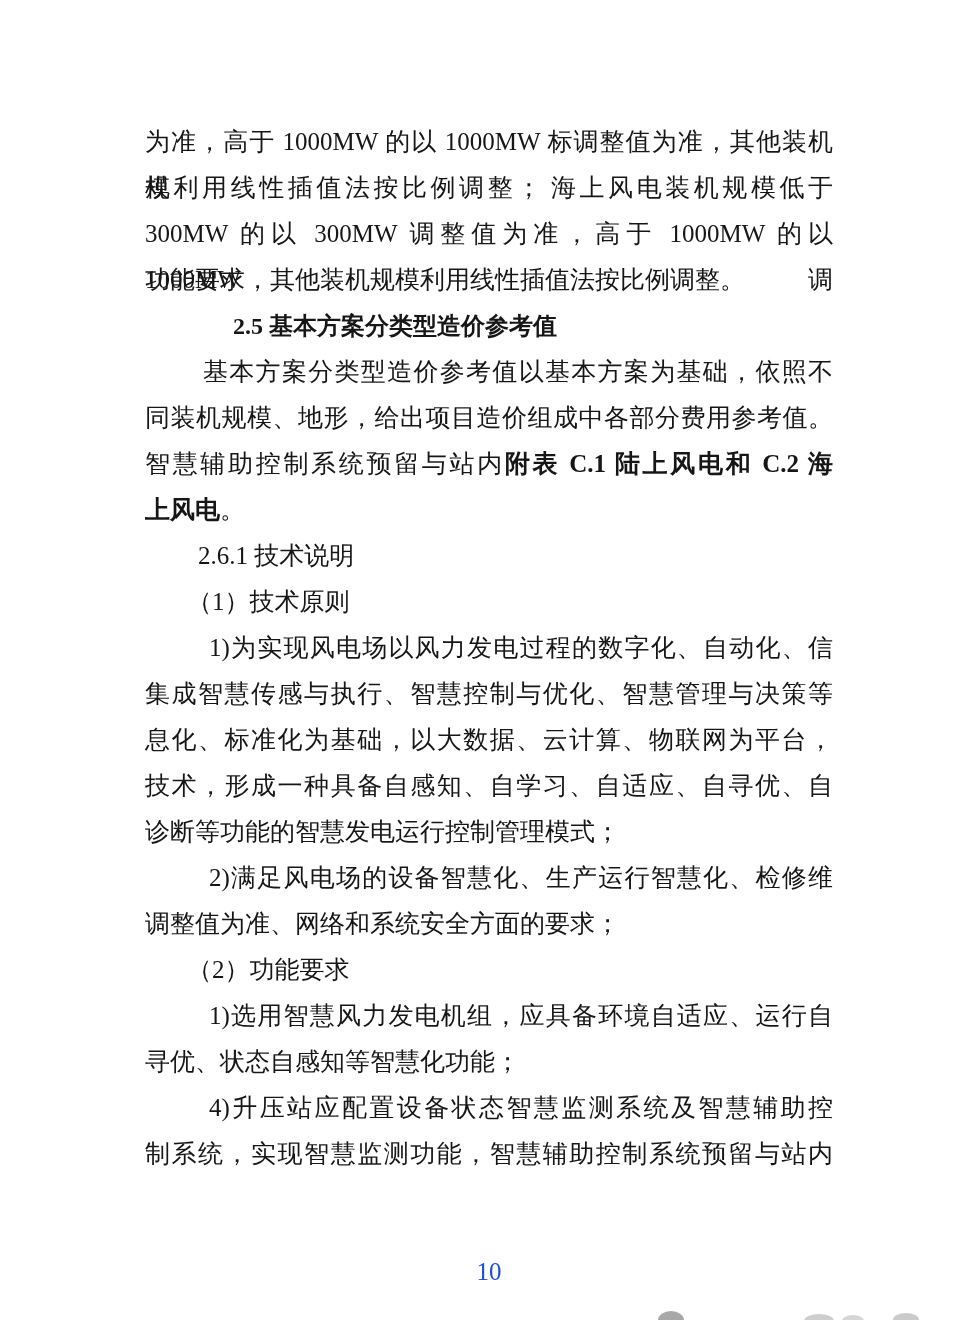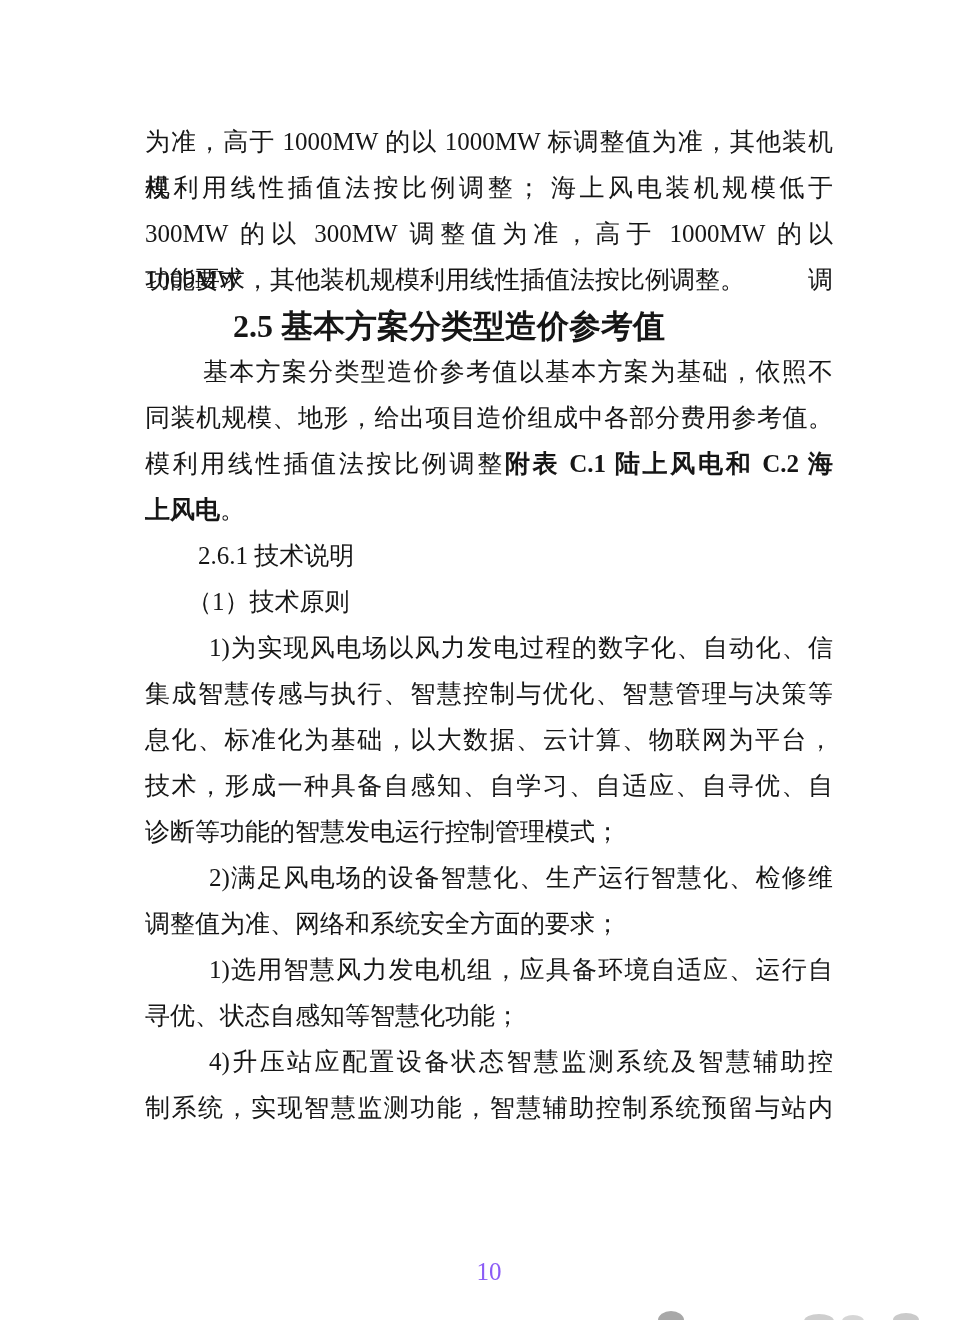--- a/index.html
+++ b/index.html
@@ -27,35 +27,35 @@
     height: 46px;
     line-height: 46px;
     white-space: normal;
   }
   .line.just {
     text-align: justify;
     text-align-last: justify;
   }
   .line.heading {
     font-weight: 700;
-    font-size: 32px;
+    font-size: 24px;
   }
   .line .bold {
     font-weight: 700;
   }
   .page-number {
     position: absolute;
     left: 145px;
     top: 1257px;
     width: 688px;
     height: 30px;
     line-height: 30px;
     text-align: center;
     font-size: 25px;
-    color: #8b5cf6;
+    color: #1d4ed8;
   }
   
   .wm {
     position: absolute;
     border-radius: 50%;
   }
   .wm.b1 { left: 658px; top: 1311px; width: 26px; height: 18px; background: #8b8b8b; opacity: 0.75; }
   .wm.b2 { left: 804px; top: 1314px; width: 30px; height: 14px; background: #c2c2c2; opacity: 0.8; }
   .wm.b3 { left: 842px; top: 1315px; width: 22px; height: 12px; background: #cccccc; opacity: 0.8; }
   .wm.b4 { left: 893px; top: 1313px; width: 26px; height: 14px; background: #bdbdbd; opacity: 0.8; }
@@ -65,31 +65,32 @@
 
 <div class="page">
   <div class="text-block">
       <div class="line just"><span class="">为准，高于 1000MW 的以 1000MW 标调整值为准，其他装机规</span></div>
       <div class="line just"><span class="">模利用线性插值法按比例调整； 海上风电装机规模低于</span></div>
       <div class="line just"><span class="">300MW 的以 300MW 调整值为准，高于 1000MW 的以 1000MW 调</span></div>
       <div class="line"><span class="">功能要求，其他装机规模利用线性插值法按比例调整。</span></div>
       <div class="line heading" style="padding-left: 88px;"><span class="">2.5 基本方案分类型造价参考值</span></div>
       <div class="line just" style="padding-left: 58px;"><span class="">基本方案分类型造价参考值以基本方案为基础，依照不</span></div>
       <div class="line just"><span class="">同装机规模、地形，给出项目造价组成中各部分费用参考值。</span></div>
-      <div class="line just"><span class="">模利用线性插值法按比例调整</span><span class="bold">附表 C.1 陆上风电和 C.2 海</span></div>
+      <div class="line just"><span class="">智慧辅助控制系统预留与站内</span><span class="bold">附表 C.1 陆上风电和 C.2 海</span></div>
       <div class="line"><span class="bold">上风电</span><span class="">。</span></div>
       <div class="line" style="padding-left: 53px;"><span class="">2.6.1 技术说明</span></div>
       <div class="line" style="padding-left: 42px;"><span class="">（1）技术原则</span></div>
       <div class="line just" style="padding-left: 64px;"><span class="">1)为实现风电场以风力发电过程的数字化、自动化、信</span></div>
       <div class="line just"><span class="">集成智慧传感与执行、智慧控制与优化、智慧管理与决策等</span></div>
       <div class="line just"><span class="">息化、标准化为基础，以大数据、云计算、物联网为平台，</span></div>
       <div class="line just"><span class="">技术，形成一种具备自感知、自学习、自适应、自寻优、自</span></div>
       <div class="line"><span class="">诊断等功能的智慧发电运行控制管理模式；</span></div>
       <div class="line just" style="padding-left: 64px; font-family: Liberation Serif, serif;"><span class="">2)满足风电场的设备智慧化、生产运行智慧化、检修维</span></div>
       <div class="line"><span class="">调整值为准、网络和系统安全方面的要求；</span></div>
+      <div class="line" style="padding-left: 42px;"><span class="">（2）功能要求</span></div>
       <div class="line just" style="padding-left: 64px;"><span class="">1)选用智慧风力发电机组，应具备环境自适应、运行自</span></div>
       <div class="line"><span class="">寻优、状态自感知等智慧化功能；</span></div>
       <div class="line just" style="padding-left: 64px;"><span class="">4)升压站应配置设备状态智慧监测系统及智慧辅助控</span></div>
       <div class="line just"><span class="">制系统，实现智慧监测功能，智慧辅助控制系统预留与站内</span></div>
     </div>
   <div class="page-number">10</div>
   <span class="wm b1"></span>
   <span class="wm b2"></span>
   <span class="wm b3"></span>
   <span class="wm b4"></span>

